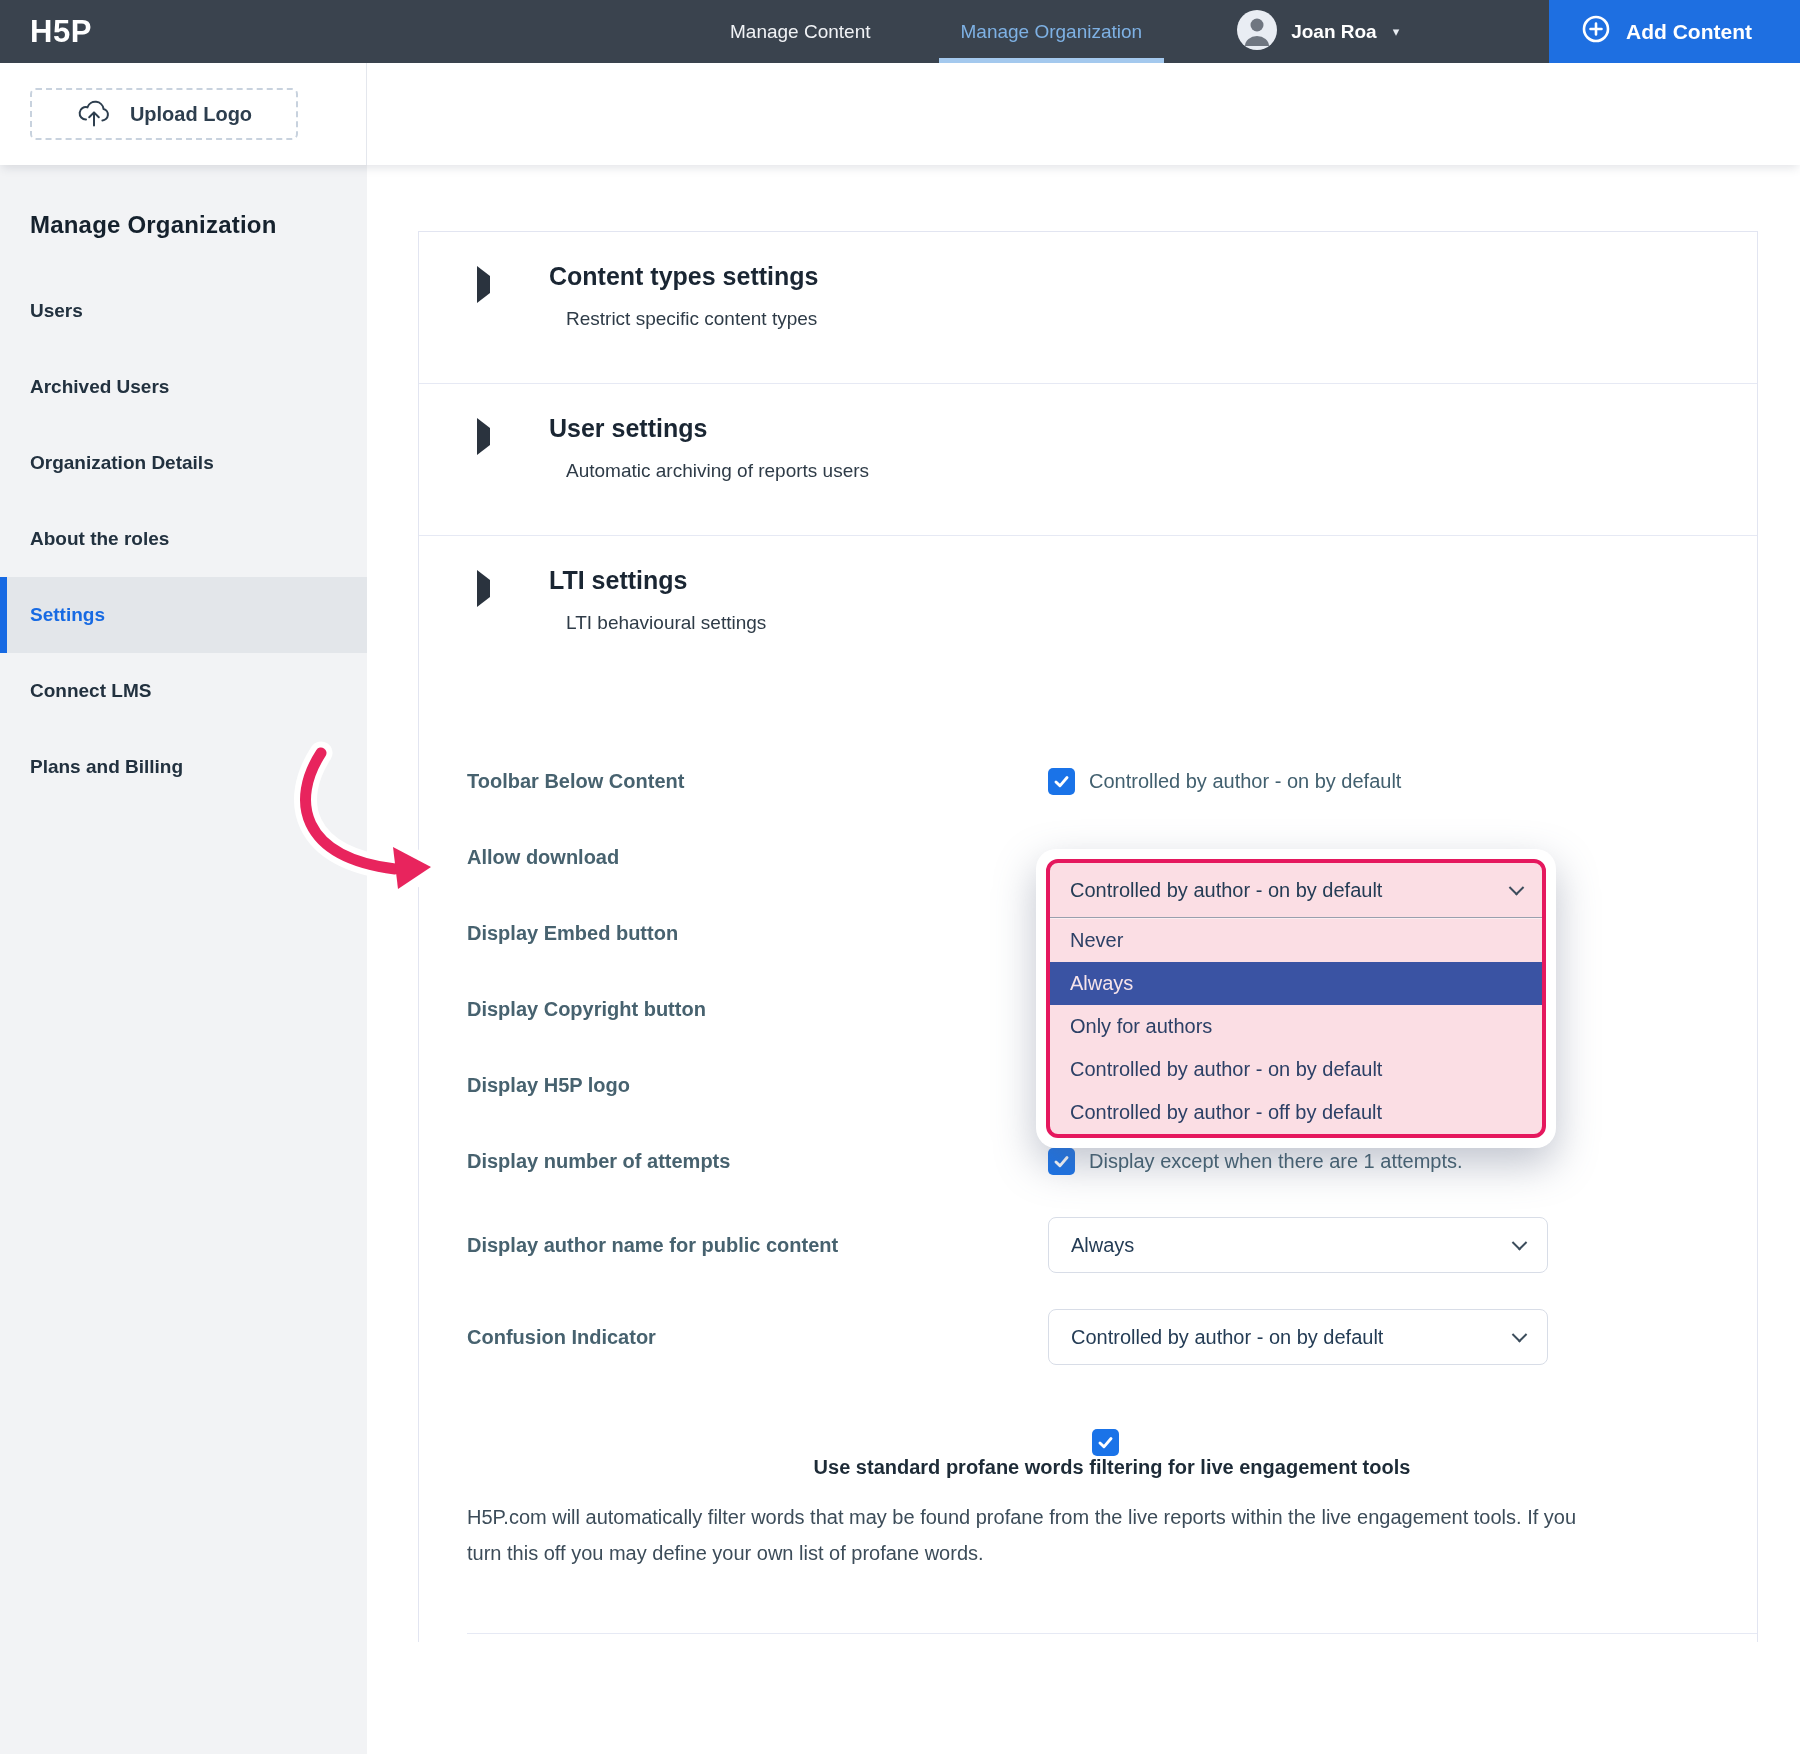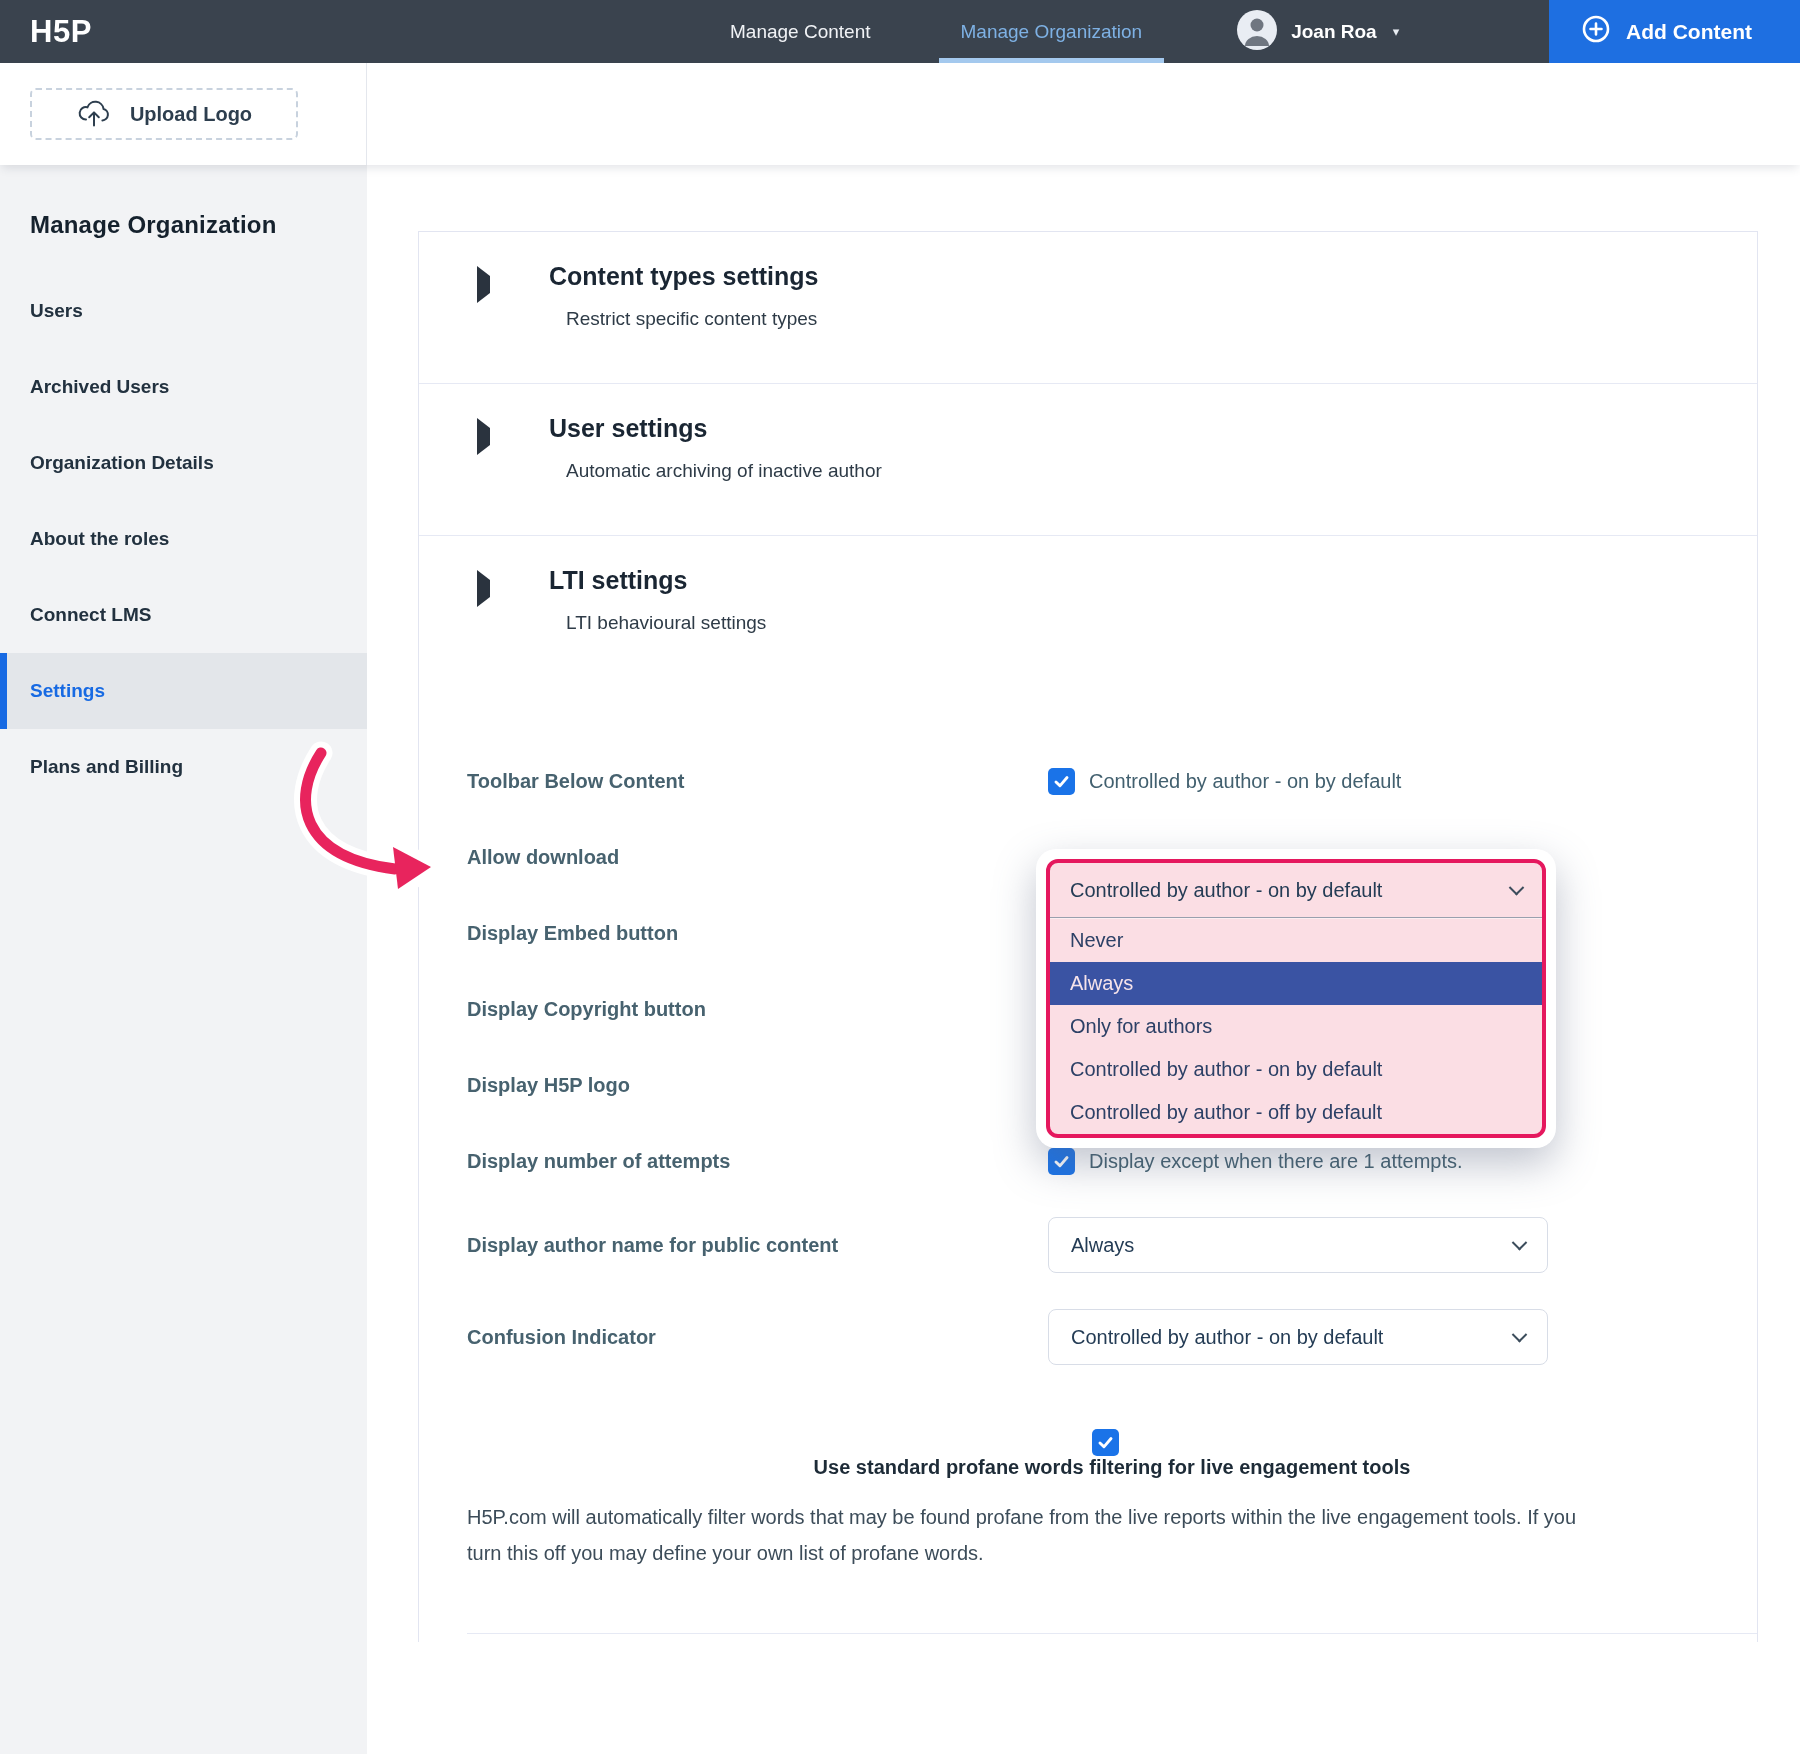--- a/index.html
+++ b/index.html
@@ -222,42 +222,42 @@
 
 <div class="layout">
 
   <aside class="sidebar">
     <h2 class="side-title">Manage Organization</h2>
     <div class="side-items">
       <div class="side-item">Users</div>
       <div class="side-item">Archived Users</div>
       <div class="side-item">Organization Details</div>
       <div class="side-item">About the roles</div>
+      <div class="side-item active">Settings</div>
       <div class="side-item">Connect LMS</div>
-      <div class="side-item active">Settings</div>
       <div class="side-item">Plans and Billing</div>
     </div>
   </aside>
 
   <main class="main">
     <div class="card">
 
       <div class="section">
         <div class="sec-caret"><span class="tri-right"></span></div>
         <div>
           <h3 class="sec-title">Content types settings</h3>
           <p class="sec-sub">Restrict specific content types</p>
         </div>
       </div>
 
       <div class="section">
         <div class="sec-caret"><span class="tri-right"></span></div>
         <div>
           <h3 class="sec-title">User settings</h3>
-          <p class="sec-sub">Automatic archiving of inactive author</p>
+          <p class="sec-sub">Automatic archiving of reports users</p>
         </div>
       </div>
 
       <div class="section">
         <div class="sec-caret"><span class="tri-right"></span></div>
         <div>
           <h3 class="sec-title">LTI settings</h3>
           <p class="sec-sub">LTI behavioural settings</p>
         </div>
       </div>

